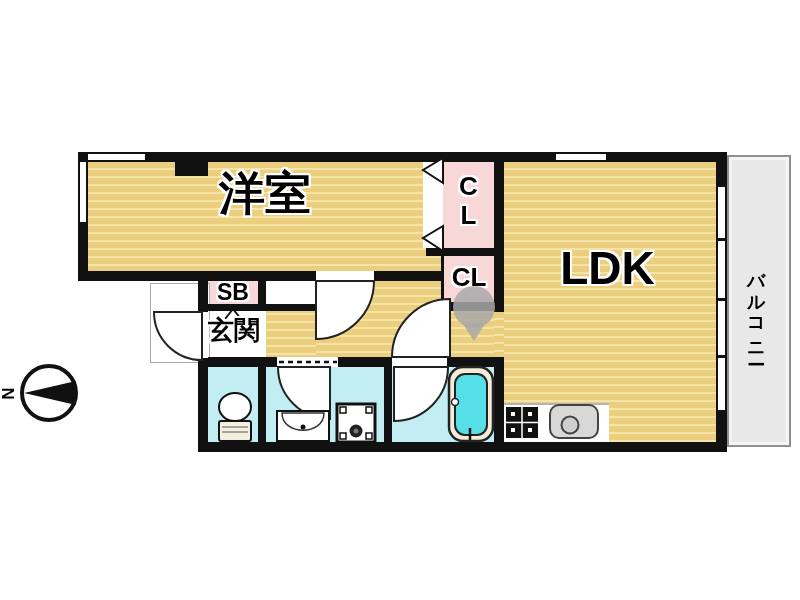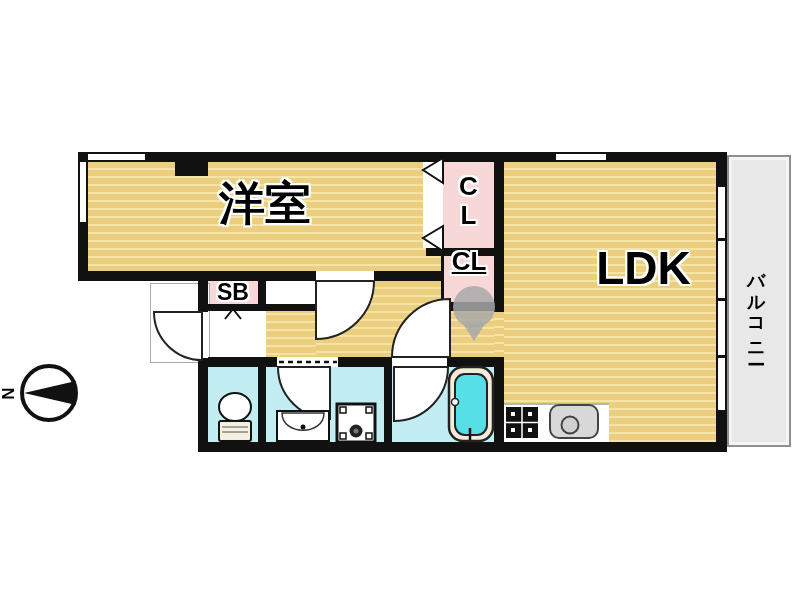--- a/index.html
+++ b/index.html
@@ -147,37 +147,38 @@
       <rect x="550" y="405" width="48" height="33" rx="9" fill="#d8d8d8" stroke="#444" stroke-width="2"></rect>
       <circle cx="570" cy="425" r="8.5" fill="#cfcfcf" stroke="#444" stroke-width="2"></circle>
     </g>
 
     <g>
       <circle cx="49" cy="393" r="27" fill="#fff" stroke="#111" stroke-width="4"></circle>
       <path d="M24,393 L76,381 L76,405 Z" fill="#111"></path>
     </g>
   </svg>
 
-  <div class="lbl textz" style="left:150px;top:178px;width:230px;">
+  <div class="lbl textz" style="left:150px;top:168px;width:230px;">
     <div class="room-name">洋室</div>
   </div>
 
-  <div class="lbl textz" style="left:495px;top:243px;width:225px;padding-left:36px;">
+  <div class="lbl textz" style="left:495px;top:243px;width:225px;">
     <div class="room-name">LDK</div>
   </div>
 
   <div class="lbl small-lbl textz" style="left:443px;top:172px;width:51px;line-height:1.1;">
     <div>C</div>
     <div>L</div>
   </div>
 
-  <div class="lbl small-lbl textz" style="left:441px;top:247px;width:56px;text-decoration:underline;">CL</div>
+  <div class="lbl small-lbl textz" style="left:441px;top:263px;width:56px;">CL</div>
 
   <div class="lbl textz" style="left:208px;top:280px;width:50px;font-size:23px;">SB</div>
 
+  <div class="lbl small-lbl textz" style="left:198px;top:316px;width:72px;">玄関</div>
 
   <div class="lbl vtext textz" style="left:746px;top:238px;height:140px;font-size:18px;font-weight:bold;text-shadow:none;">バルコニー</div>
 
   <div class="lbl textz" style="left:-2px;top:384px;width:22px;font-size:17px;transform:rotate(-90deg);text-shadow:none;">N</div>
 
   <div class="pin-head"></div>
   <div class="pin-tail"></div>
 
 </div>
 

